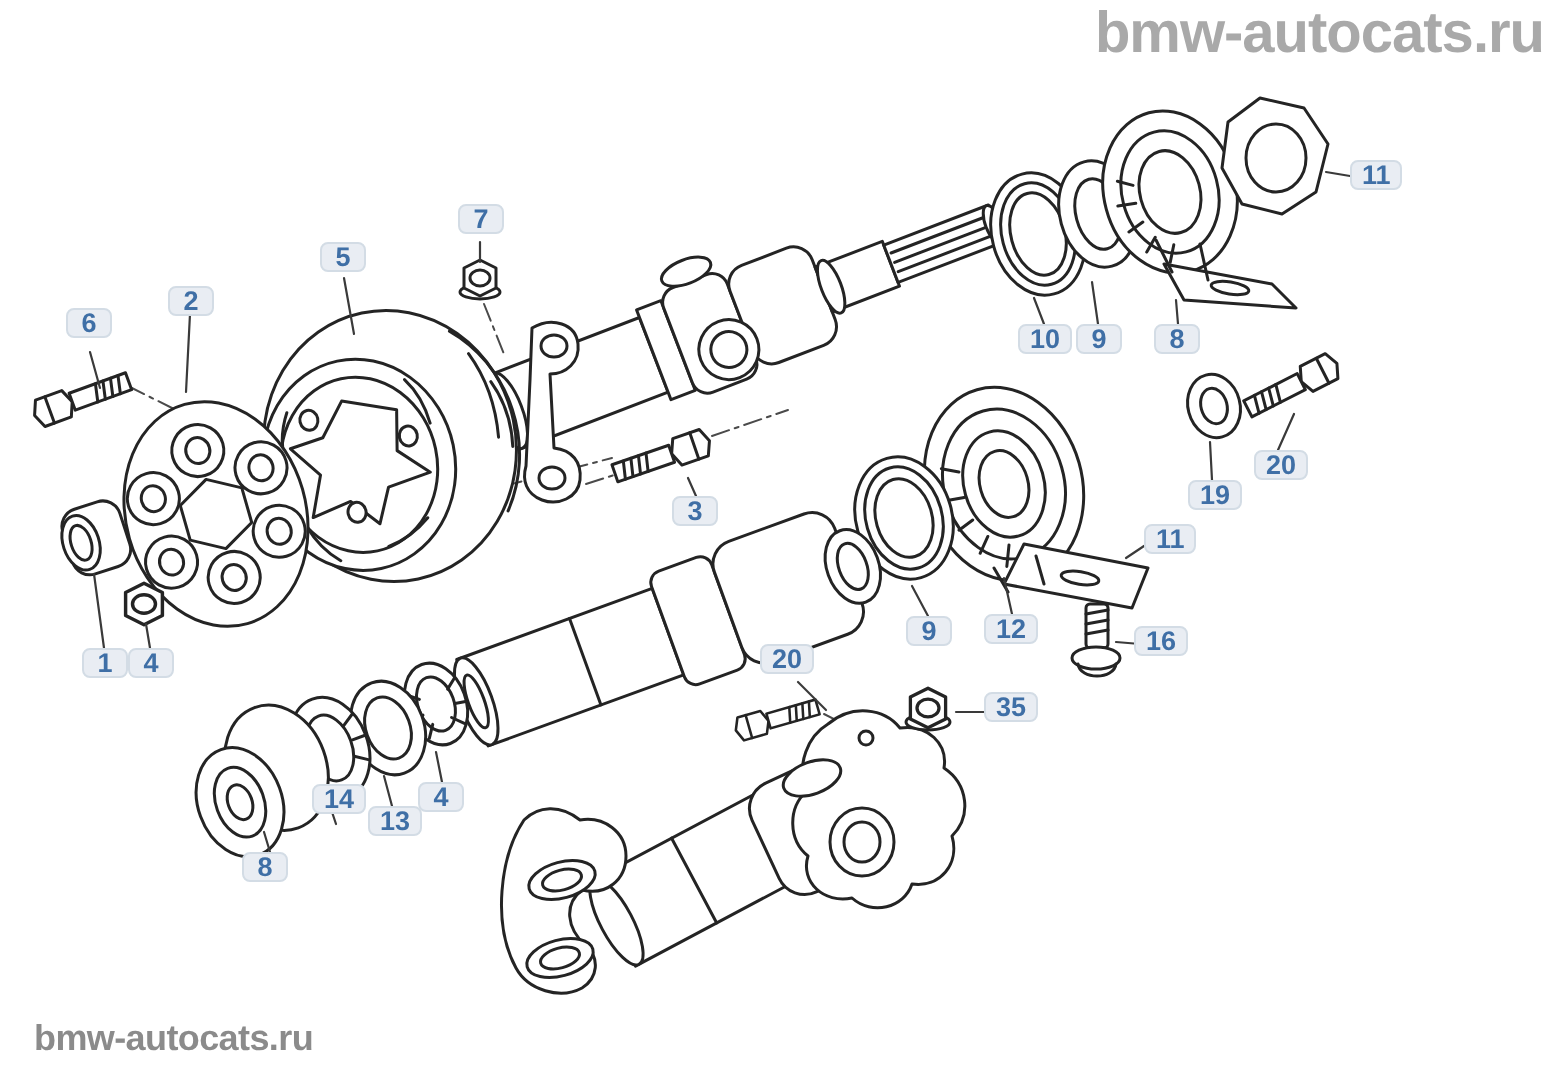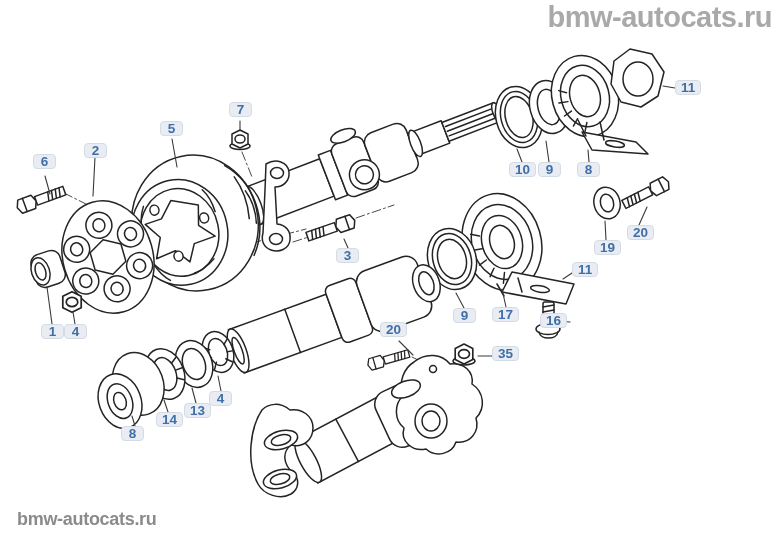--- a/index.html
+++ b/index.html
@@ -283,24 +283,24 @@
   <div class="callout" style="left:64px;top:324px">4</div>
   <div class="callout" style="left:336px;top:248px">3</div>
   <div class="callout" style="left:509px;top:162px">10</div>
   <div class="callout" style="left:538px;top:162px">9</div>
   <div class="callout" style="left:577px;top:162px">8</div>
   <div class="callout" style="left:675px;top:80px">11</div>
   <div class="callout" style="left:627px;top:225px">20</div>
   <div class="callout" style="left:594px;top:240px">19</div>
   <div class="callout" style="left:572px;top:262px">11</div>
   <div class="callout" style="left:453px;top:308px">9</div>
-  <div class="callout" style="left:492px;top:307px">17</div>
-  <div class="callout" style="left:540px;top:313px">16</div>
+  <div class="callout" style="left:492px;top:307px">12</div>
+  <div class="callout" style="left:567px;top:313px">16</div>
   <div class="callout" style="left:380px;top:322px">20</div>
   <div class="callout" style="left:492px;top:346px">35</div>
   <div class="callout" style="left:209px;top:391px">4</div>
   <div class="callout" style="left:184px;top:403px">13</div>
-  <div class="callout" style="left:156px;top:412px">14</div>
+  <div class="callout" style="left:156px;top:392px">14</div>
   <div class="callout" style="left:121px;top:426px">8</div>
 
   <div class="wm-top">bmw-autocats.ru</div>
   <div class="wm-bottom">bmw-autocats.ru</div>
 </div>
 
 </body></html>

